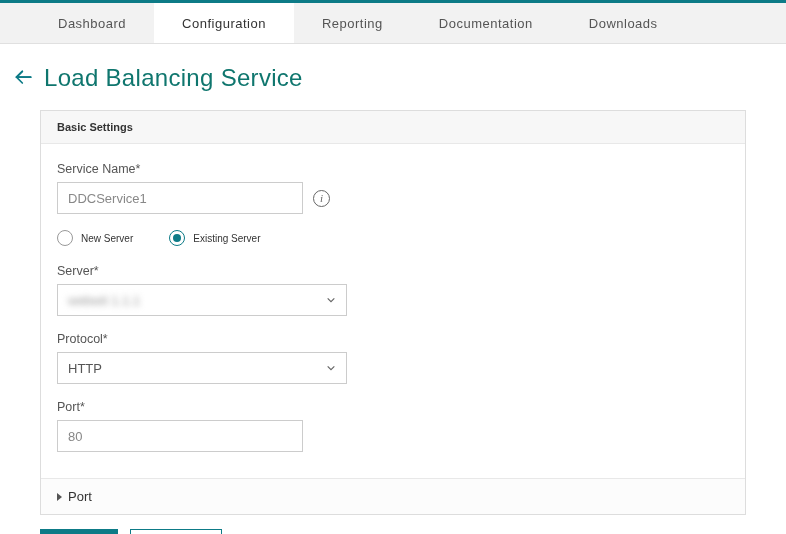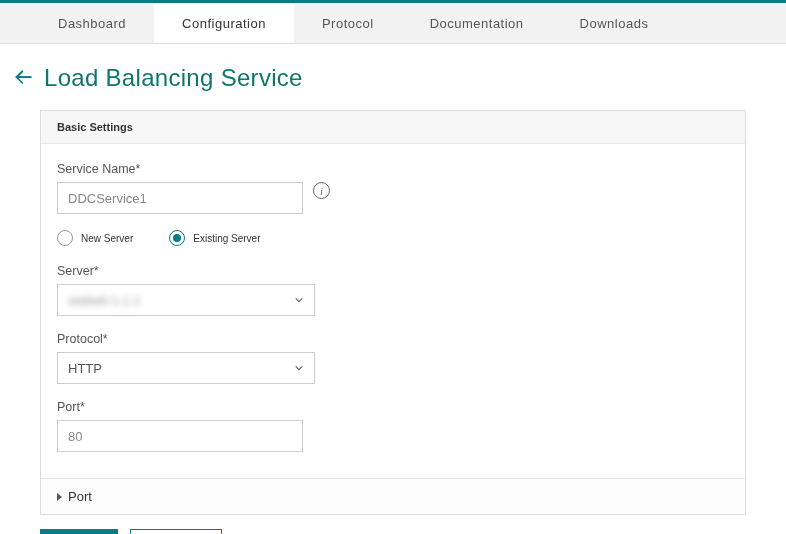--- a/index.html
+++ b/index.html
@@ -63,21 +63,21 @@
   .panel-body {
     padding: 18px 16px 10px;
   }
   .field { margin-bottom: 16px; }
   .field-label {
     font-size: 12.5px;
     color: #555;
     margin-bottom: 6px;
     display: block;
   }
-  .input-row { display: flex; align-items: flex-start; gap: 10px; }
+  .input-row { display: flex; align-items: center; gap: 10px; }
   .text-input {
     width: 246px;
     height: 32px;
     border: 1px solid #ccc;
     padding: 0 10px;
     font-size: 13px;
     color: #888;
     background:#fff;
   }
   .info-icon {
@@ -120,21 +120,21 @@
   .radio-item.selected .radio-outer { border-color: #0d7b87; }
   .radio-dot {
     width: 8px;
     height: 8px;
     border-radius: 50%;
     background: #0d7b87;
     display: none;
   }
   .radio-item.selected .radio-dot { display: block; }
   .select {
-    width: 258px;
+    width: 290px;
     height: 32px;
     border: 1px solid #ccc;
     padding: 4px 10px;
     font-size: 13px;
     color: #555;
     background: #fff;
     display: flex;
     align-items: center;
     justify-content: space-between;
     cursor: pointer;
@@ -180,21 +180,21 @@
   .btn-secondary { background: #fff; color: #0d7b87; }
 </style>
 </head>
 <body>
 
 <div class="top-border"></div>
 
 <nav class="tabs">
   <div class="tab">Dashboard</div>
   <div class="tab active">Configuration</div>
-  <div class="tab">Protocol</div>
+  <div class="tab">Reporting</div>
   <div class="tab">Documentation</div>
   <div class="tab">Downloads</div>
 </nav>
 
 <div class="page-header">
   <div class="back-arrow">
     <svg viewBox="0 0 24 24" width="22" height="22" fill="none" stroke="#0d7b87" stroke-width="2" stroke-linecap="round" stroke-linejoin="round">
       <polyline points="10 4 3 11 3 11 20 11"></polyline>
       <polyline points="10 4 3 11 10 18" fill="none"></polyline>
       <line x1="3" y1="11" x2="20" y2="11"></line>

